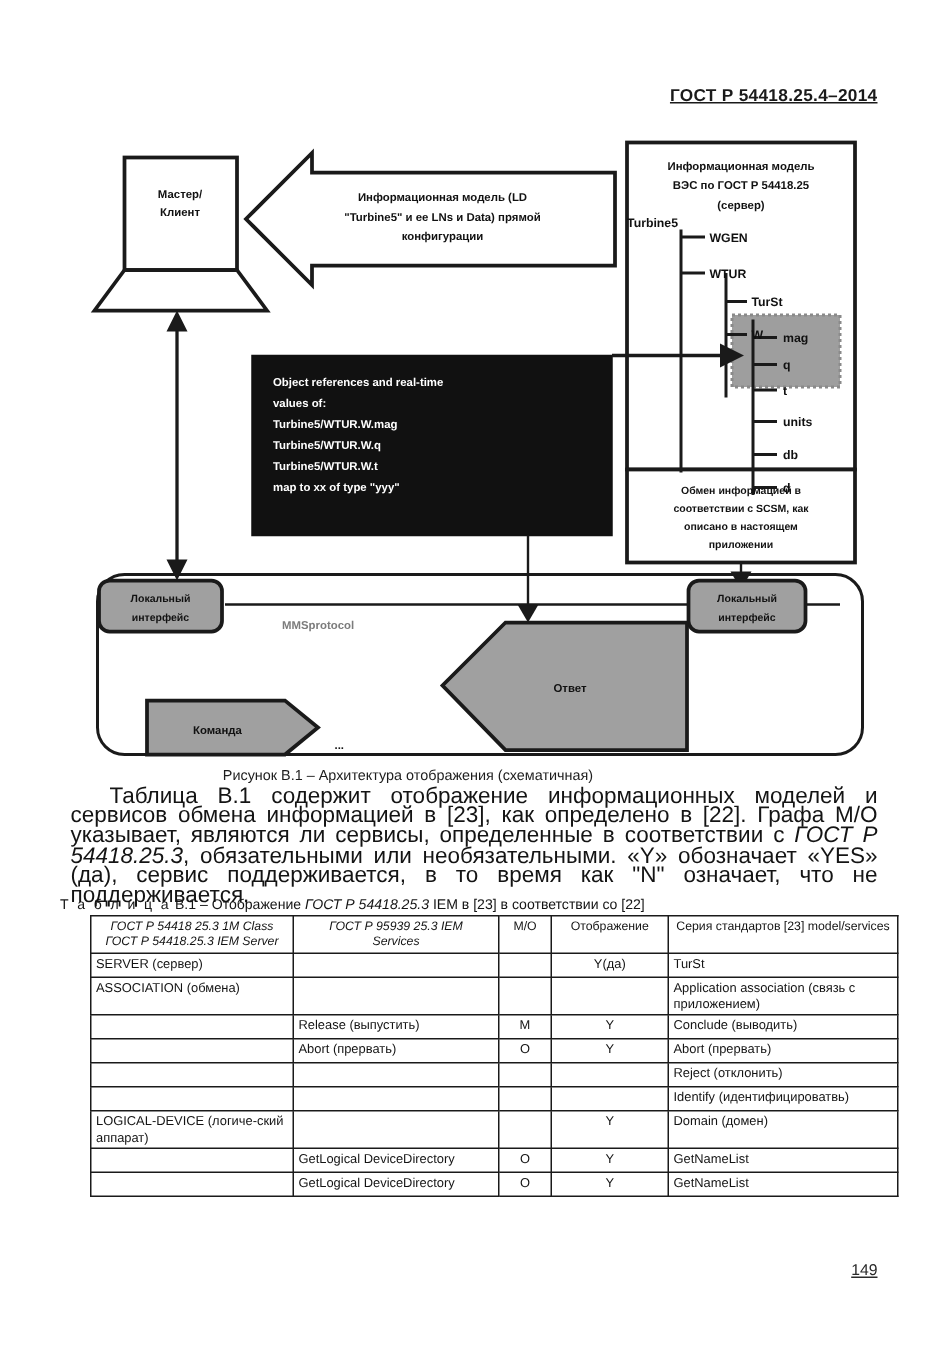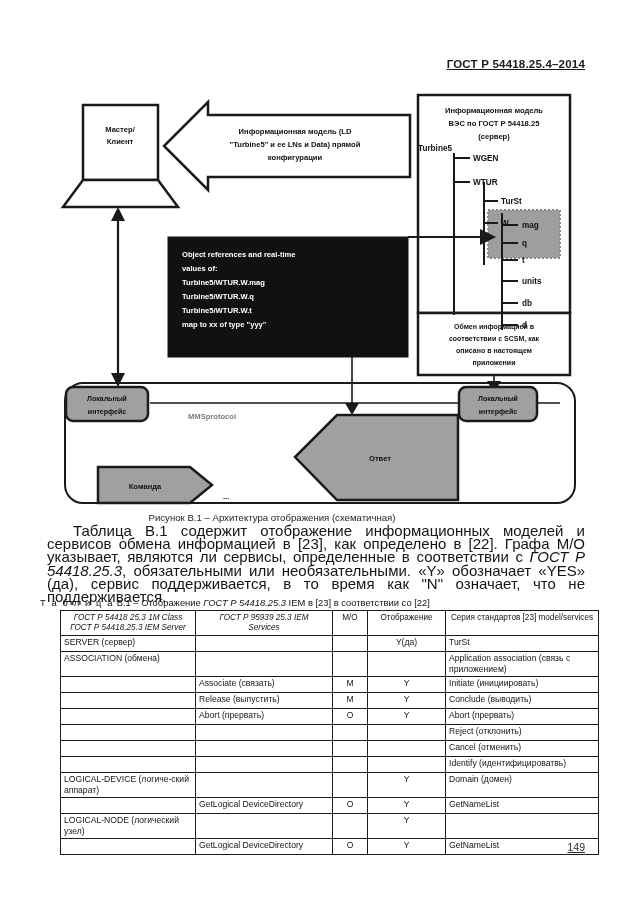--- a/index.html
+++ b/index.html
@@ -276,27 +276,20 @@
       </tr>
       <tr>
         <td>ASSOCIATION (обмена)</td>
         <td></td>
         <td class="c"></td>
         <td class="c"></td>
         <td>Application association (связь с приложением)</td>
       </tr>
       <tr>
         <td></td>
-        <td>Associate (связать)</td>
-        <td class="c">M</td>
-        <td class="c">Y</td>
-        <td>Initiate (инициировать)</td>
-      </tr>
-      <tr>
-        <td></td>
         <td>Release (выпустить)</td>
         <td class="c">M</td>
         <td class="c">Y</td>
         <td>Conclude (выводить)</td>
       </tr>
       <tr>
         <td></td>
         <td>Abort (прервать)</td>
         <td class="c">O</td>
         <td class="c">Y</td>
@@ -307,51 +300,37 @@
         <td></td>
         <td class="c"></td>
         <td class="c"></td>
         <td>Reject  (отклонить)</td>
       </tr>
       <tr>
         <td></td>
         <td></td>
         <td class="c"></td>
         <td class="c"></td>
-        <td>Cancel  (отменить)</td>
-      </tr>
-      <tr>
-        <td></td>
-        <td></td>
-        <td class="c"></td>
-        <td class="c"></td>
         <td>Identify (идентифицироватвь)</td>
       </tr>
       <tr>
         <td>LOGICAL-DEVICE (логиче-ский аппарат)</td>
         <td></td>
         <td class="c"></td>
         <td class="c">Y</td>
         <td>Domain  (домен)</td>
       </tr>
       <tr>
         <td></td>
         <td>GetLogical DeviceDirectory</td>
         <td class="c">O</td>
         <td class="c">Y</td>
         <td>GetNameList</td>
       </tr>
       <tr>
-        <td>LOGICAL-NODE (логический узел)</td>
-        <td></td>
-        <td class="c"></td>
-        <td class="c">Y</td>
-        <td></td>
-      </tr>
-      <tr>
         <td></td>
         <td>GetLogical DeviceDirectory</td>
         <td class="c">O</td>
         <td class="c">Y</td>
         <td>GetNameList</td>
       </tr>
     </tbody>
 </table>
 
 <div class="page-number">149</div>

